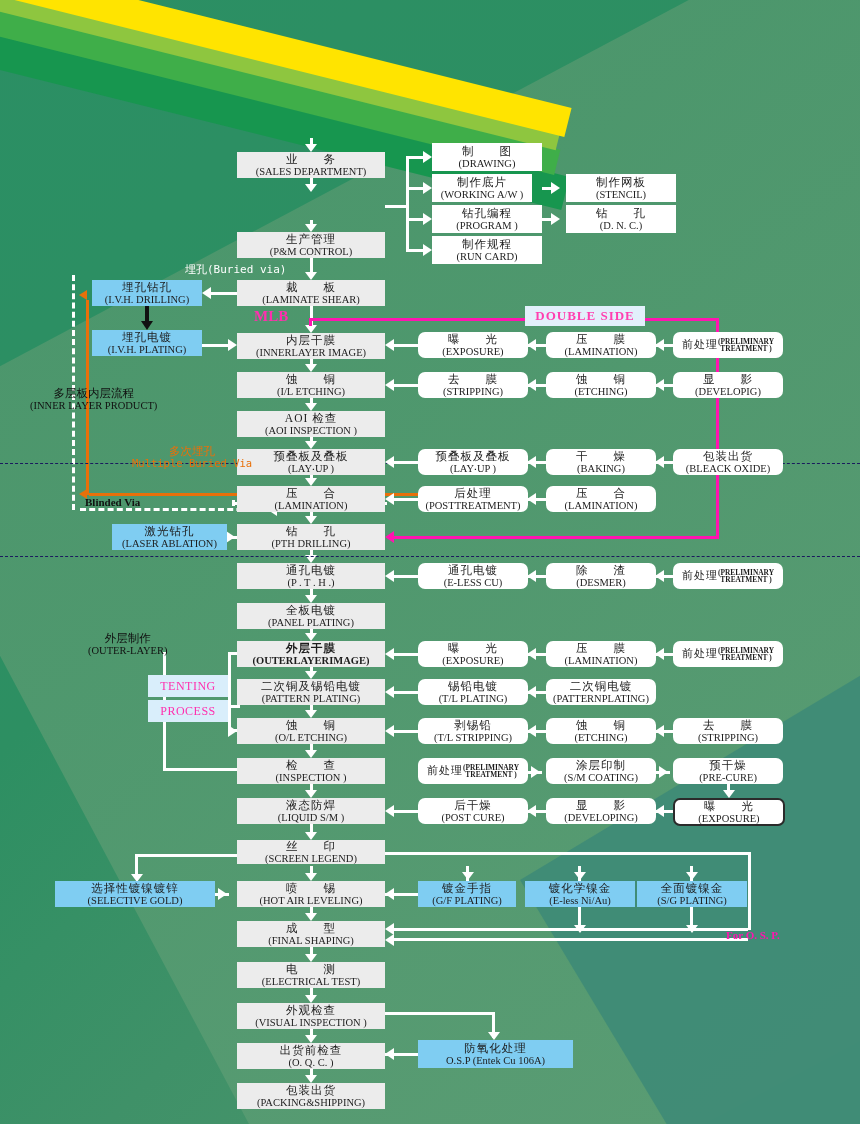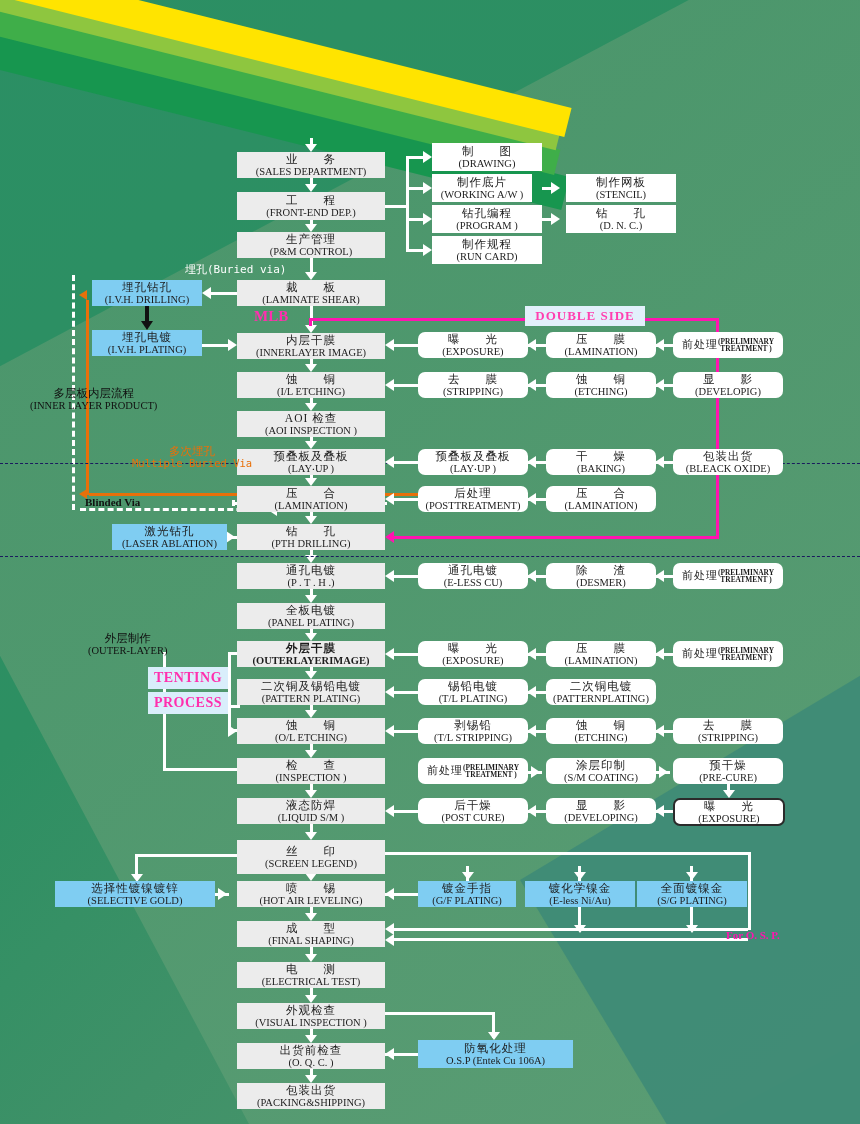--- a/index.html
+++ b/index.html
@@ -68,22 +68,22 @@
   .tri-l-m{border-top:6px solid transparent;border-bottom:6px solid transparent;border-right:9px solid #ff14b0;}
 
   .dash-w{position:absolute;border-top:3px dashed #ffffff;}
   .dash-w-v{position:absolute;border-left:3px dashed #ffffff;}
   .dash-b{position:absolute;border-top:1px dashed #1a1a5e;}
 
   #osp-label{position:absolute;color:#ff14b0;font-weight:bold;font-size:11px;}
   #mlb-label{position:absolute;color:#ff2fae;font-size:15px;font-weight:bold;}
   #dbl-side{position:absolute;background:#e2f0fb;color:#ff3fb0;font-weight:bold;
     font-size:13px;letter-spacing:1px;display:flex;align-items:center;justify-content:center;}
-  .tent{position:absolute;background:#d9eefb;color:#ff2fae;font-weight:bold;font-size:14px;
-    display:flex;align-items:center;justify-content:center;letter-spacing:.5px;}
+  .tent{position:absolute;background:#d9eefb;color:#ff2fae;font-weight:normal;font-size:12px;
+    display:flex;align-items:center;justify-content:center;letter-spacing:.5px;margin-top:8px;}
 </style>
 </head>
 <body>
 
 <div id="stage">
 
   <div class="bg-base"></div>
   <div class="bg-diag-light"></div>
   <div class="bg-diag-dark"></div>
   <div class="bg-band band-g3"></div>
@@ -273,24 +273,20 @@
       <div class="ln w" style="left: 492px; top: 1012px; width: 3px; height: 26px;"></div>
       <div class="tri tri-d" style="left: 488px; top: 1032px;"></div>
       <div class="ln w" style="left: 385px; top: 1053px; width: 34px; height: 3px;"></div>
       <div class="tri tri-l" style="left: 385px; top: 1048px;"></div>
     </div>
 
   <div class="node grey" style="left:237px;top:152px;width:148px;height:26px">
     <span class="cn">业　　务</span>
     <span class="en">(SALES DEPARTMENT)</span>
   </div>
-  <div class="node grey" style="left:237px;top:192px;width:148px;height:28px">
-    <span class="cn">工　　程</span>
-    <span class="en">(FRONT-END  DEP.)</span>
-  </div>
   <div class="node grey" style="left:237px;top:232px;width:148px;height:26px">
     <span class="cn">生产管理</span>
     <span class="en">(P&amp;M  CONTROL)</span>
   </div>
   <div class="node grey" style="left:237px;top:280px;width:148px;height:26px">
     <span class="cn">裁　　板</span>
     <span class="en">(LAMINATE SHEAR)</span>
   </div>
   <div class="node grey" style="left:237px;top:333px;width:148px;height:26px">
     <span class="cn">内层干膜</span>
@@ -337,21 +333,21 @@
     <span class="en">(O/L  ETCHING)</span>
   </div>
   <div class="node grey" style="left:237px;top:758px;width:148px;height:26px">
     <span class="cn">检　　查</span>
     <span class="en">(INSPECTION )</span>
   </div>
   <div class="node grey" style="left:237px;top:798px;width:148px;height:26px">
     <span class="cn">液态防焊</span>
     <span class="en">(LIQUID  S/M )</span>
   </div>
-  <div class="node grey" style="left:237px;top:840px;width:148px;height:34px">
+  <div class="node grey" style="left:237px;top:840px;width:148px;height:24px">
     <span class="cn">丝　　印</span>
     <span class="en">(SCREEN LEGEND)</span>
   </div>
   <div class="node grey" style="left:237px;top:881px;width:148px;height:26px">
     <span class="cn">喷　　锡</span>
     <span class="en">(HOT AIR LEVELING)</span>
   </div>
   <div class="node grey" style="left:237px;top:921px;width:148px;height:26px">
     <span class="cn">成　　型</span>
     <span class="en">(FINAL SHAPING)</span>

